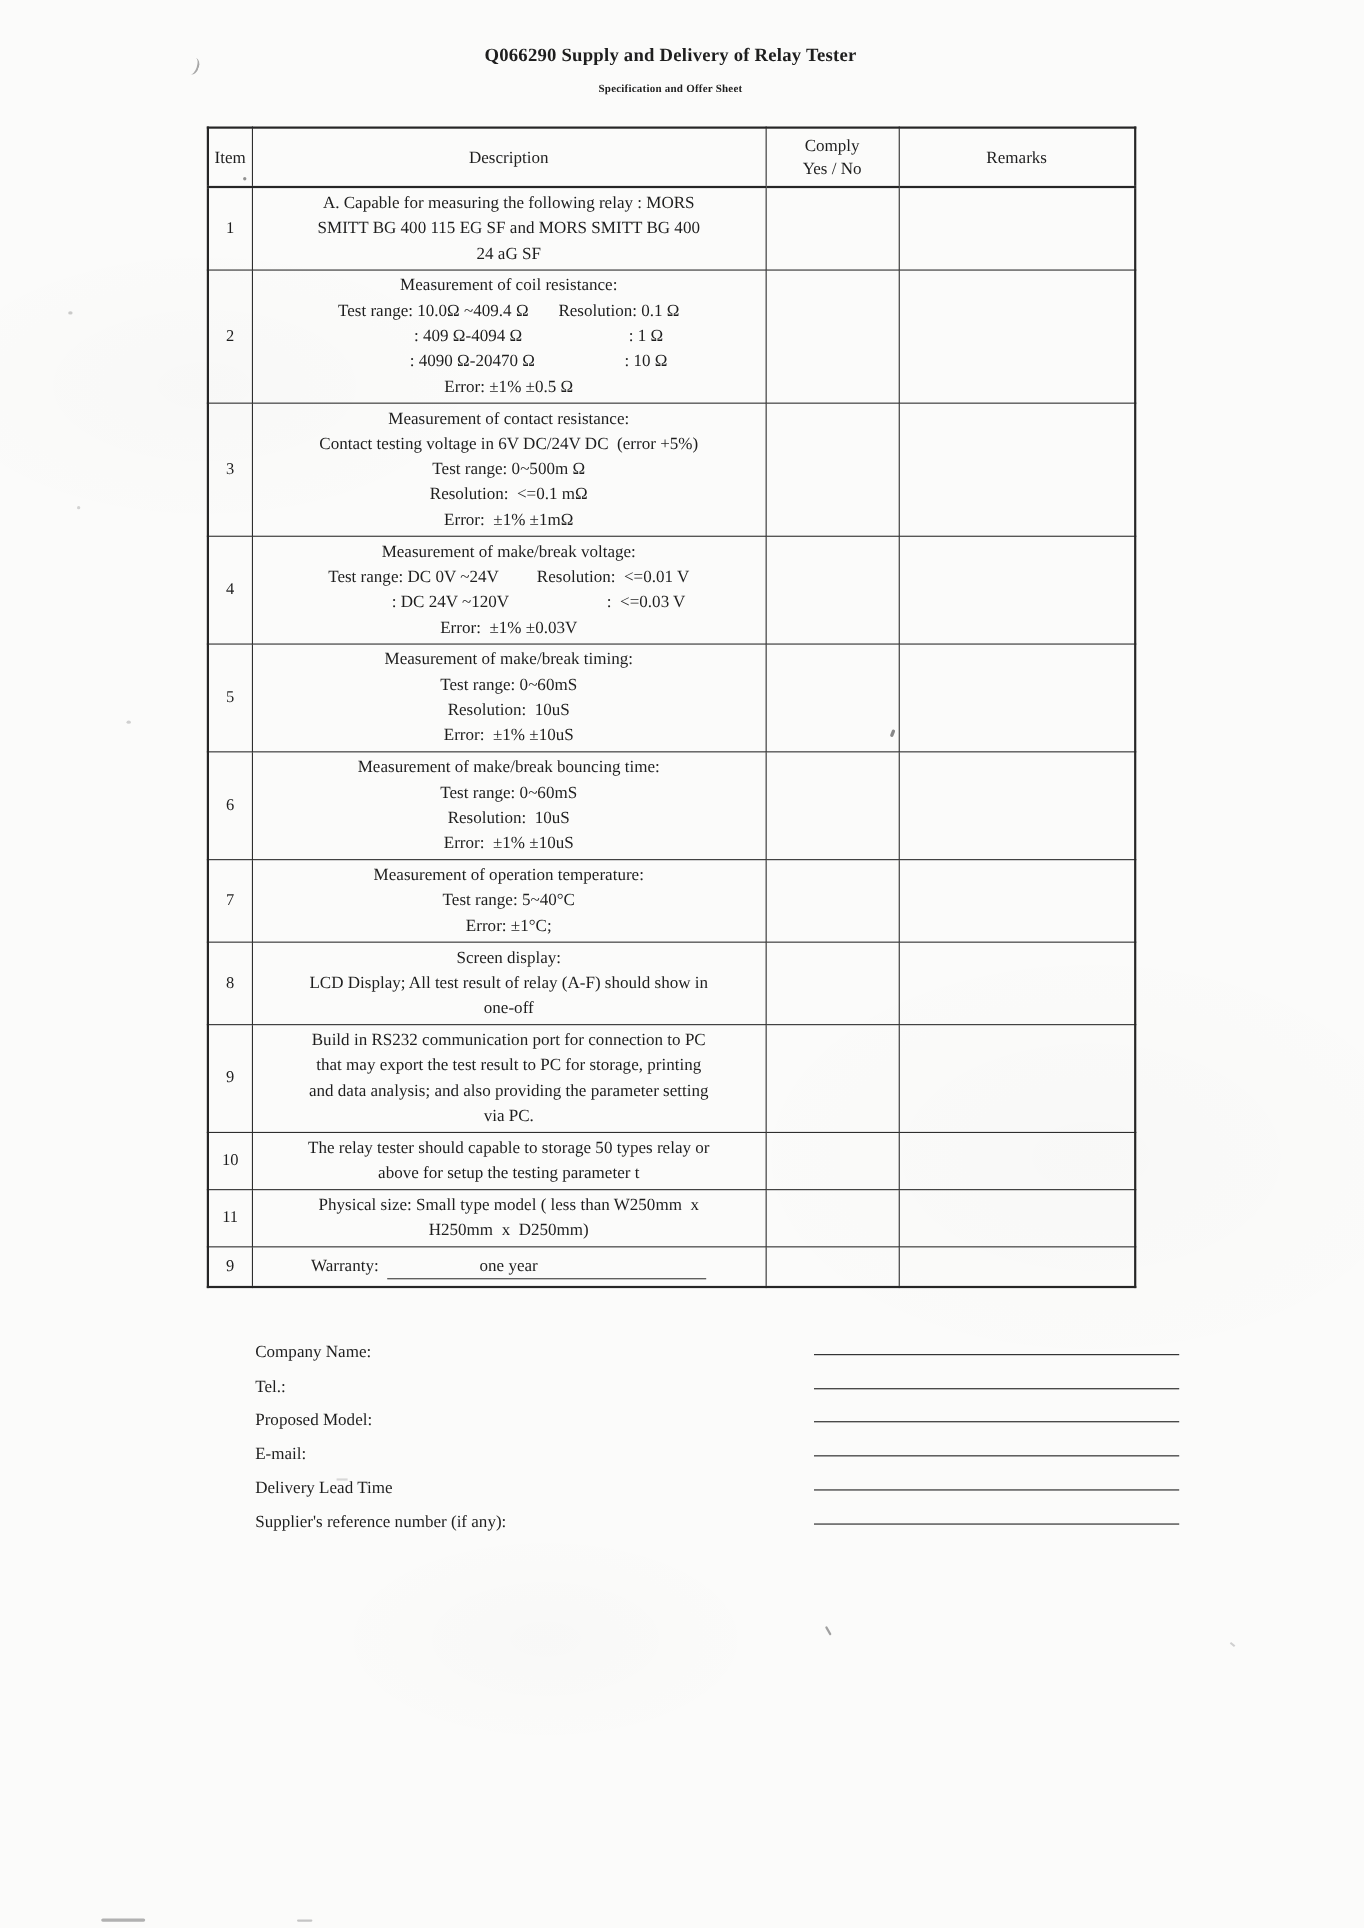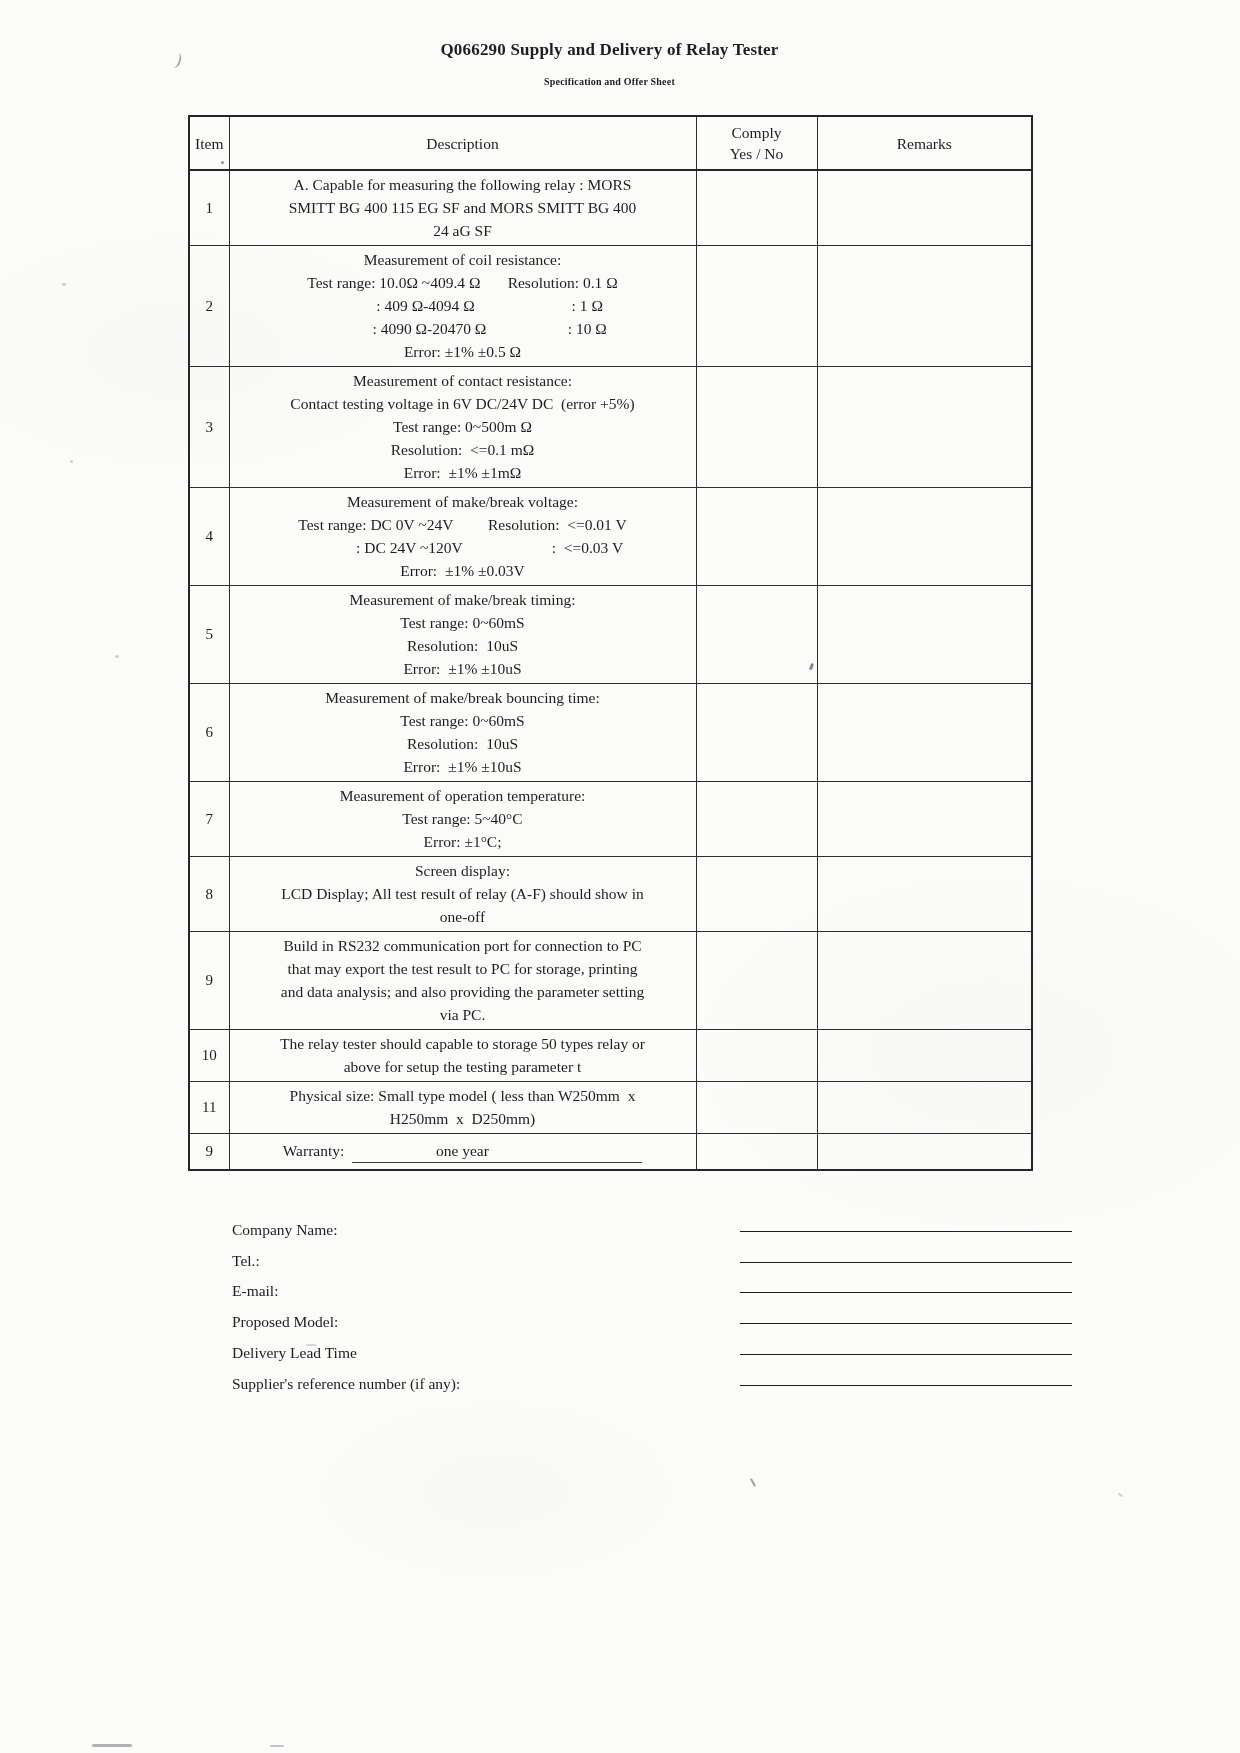--- a/index.html
+++ b/index.html
@@ -238,25 +238,25 @@
     <div class="form-section" id="form-section">
         <div class="form-row">
           <span class="form-label">Company Name:</span>
           <span class="form-line"></span>
         </div>
         <div class="form-row">
           <span class="form-label">Tel.:</span>
           <span class="form-line"></span>
         </div>
         <div class="form-row">
+          <span class="form-label">Proposed Model:</span>
+          <span class="form-line"></span>
+        </div>
+        <div class="form-row">
           <span class="form-label">E-mail:</span>
-          <span class="form-line"></span>
-        </div>
-        <div class="form-row">
-          <span class="form-label">Proposed Model:</span>
           <span class="form-line"></span>
         </div>
         <div class="form-row">
           <span class="form-label">Delivery Lead Time</span>
           <span class="form-line"></span>
         </div>
         <div class="form-row">
           <span class="form-label">Supplier's reference number (if any):</span>
           <span class="form-line"></span>
         </div>

